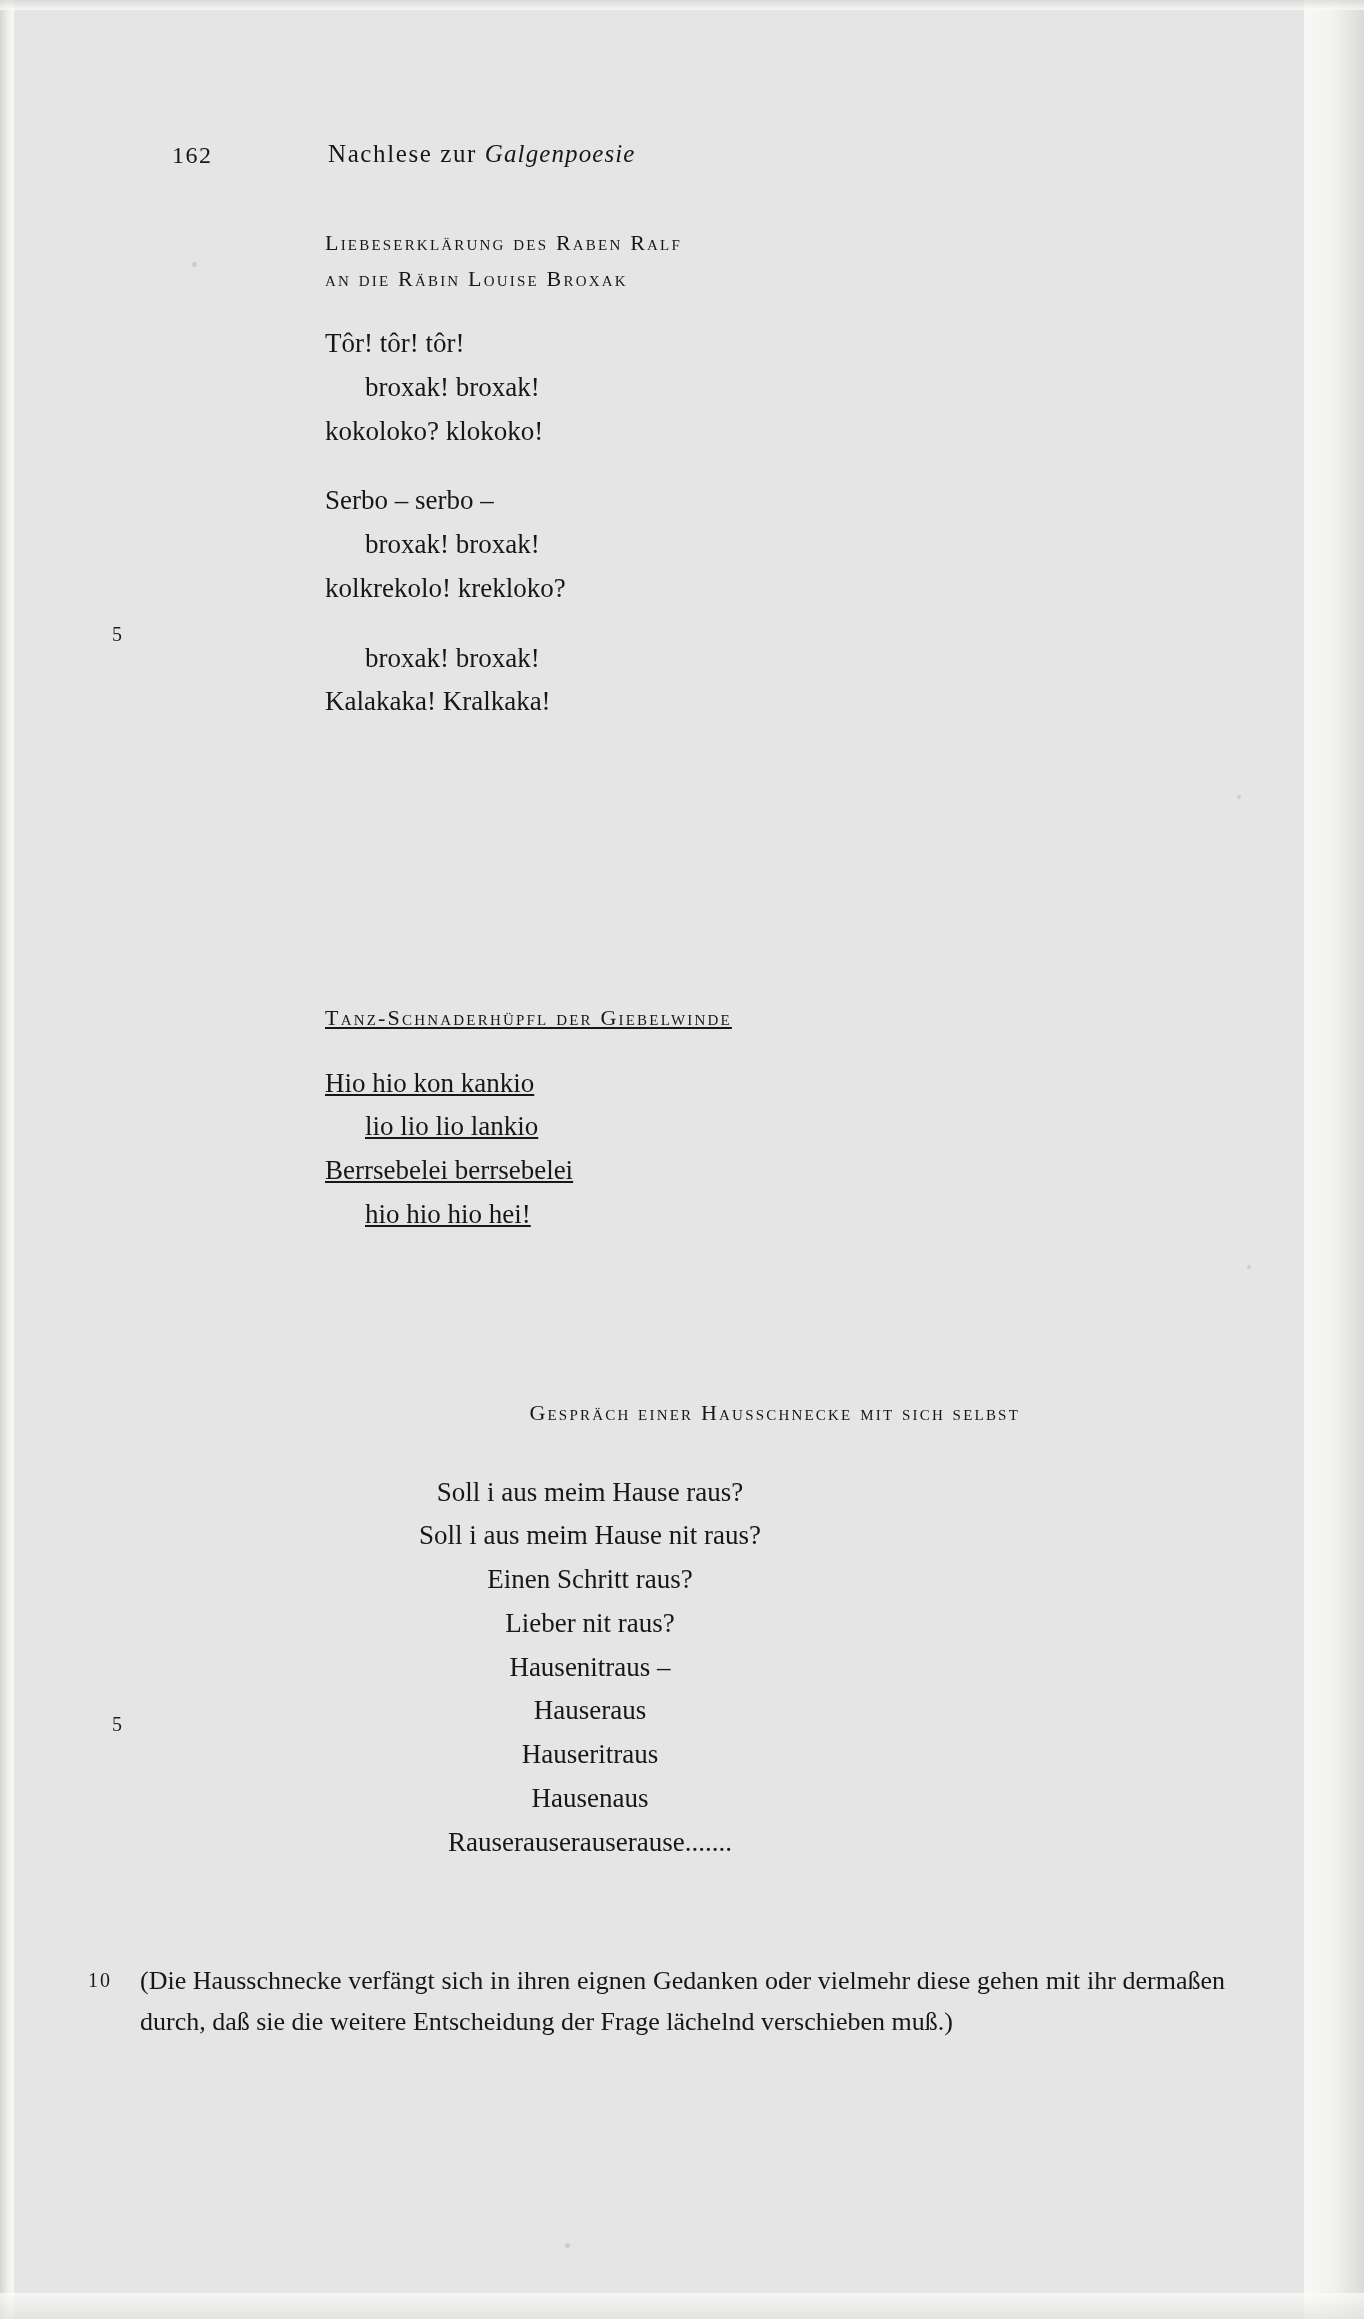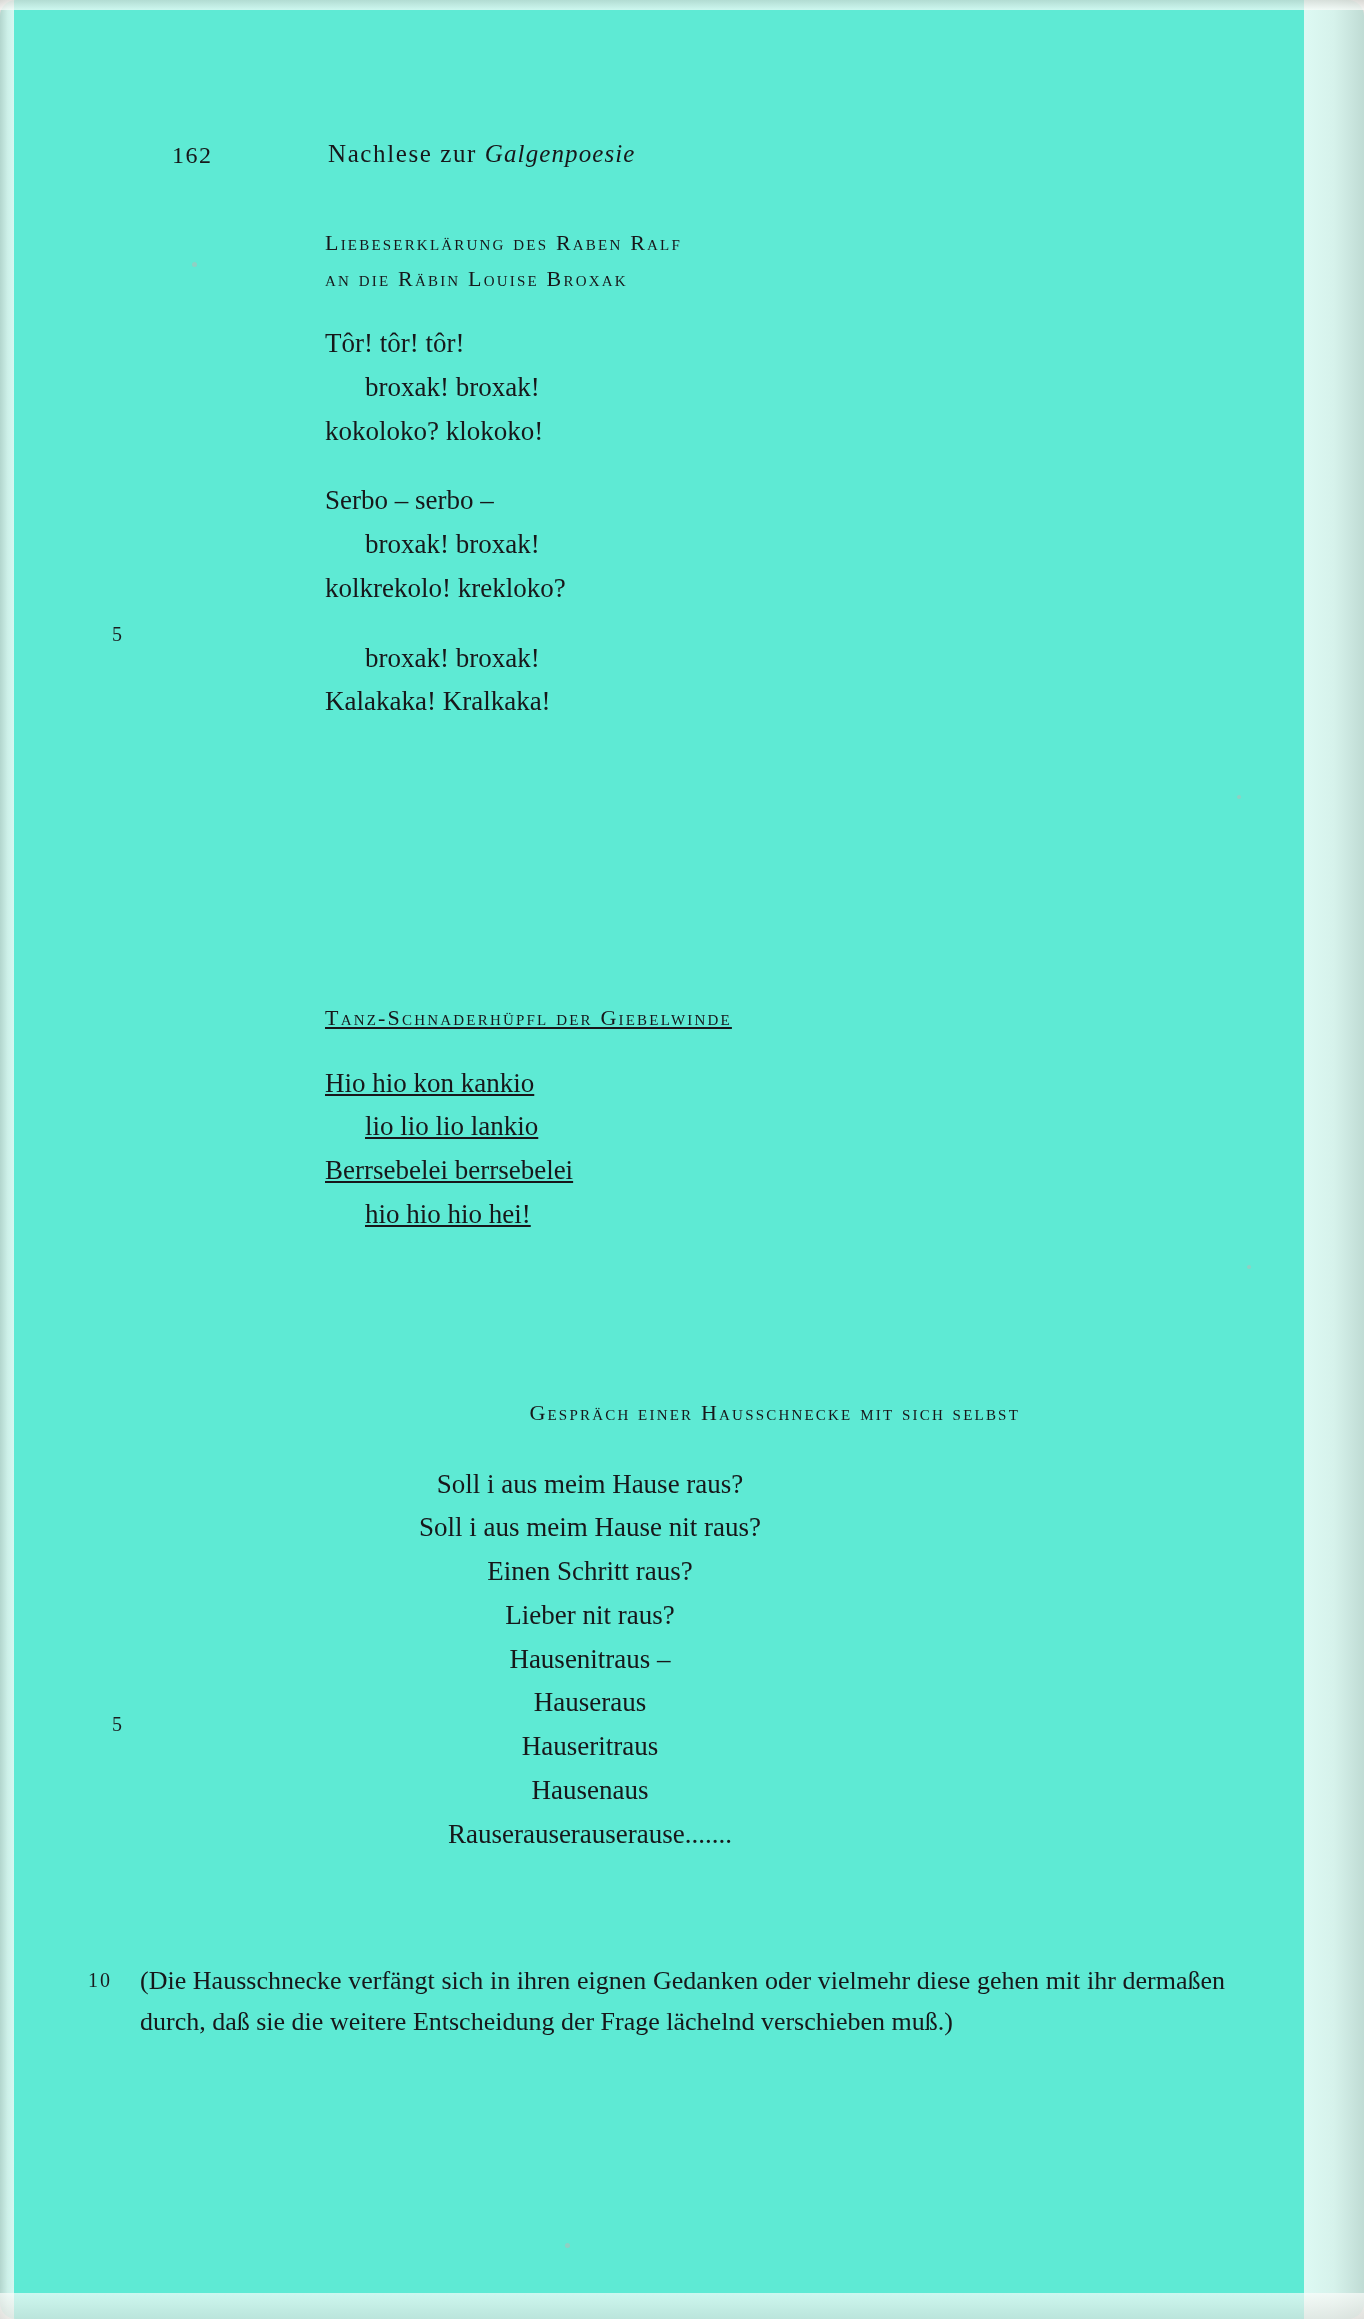--- a/index.html
+++ b/index.html
@@ -16,21 +16,21 @@
     overflow: hidden;
   }
 
   
   .page {
     position: absolute;
     left: 0;
     top: 0;
     width: 1364px;
     height: 2319px;
-    background: #5eead4;
+    background: #e5e5e5;
     border-radius: 16px;
   }
 
   
   .edge-left {
     position: absolute;
     left: 0; top: 0;
     width: 14px; height: 2319px;
     background: linear-gradient(to right, #cfcfcb 0%, #f2f2ef 55%, #fdfdfb 100%);
     opacity: .75;
@@ -193,21 +193,21 @@
           <div class="vline indent1">lio lio lio lankio</div>
           <div class="vline">Berrsebelei berrsebelei</div>
           <div class="vline indent1">hio hio hio hei!</div>
         </div>
       </div>
     </div>
 
     <div class="poem centered" style="top:1395px;">
       <div style="position:absolute; left:160px; top:0; width:860px;">
         <div class="poem-title" style="text-align:right;">Gespräch einer Hausschnecke mit sich selbst</div>
-        <div class="stanza" style="margin-top:32px;">
+        <div class="stanza" style="margin-top:40px;">
           <div class="vline">Soll i aus meim Hause raus?</div>
           <div class="vline">Soll i aus meim Hause nit raus?</div>
           <div class="vline">Einen Schritt raus?</div>
           <div class="vline">Lieber nit raus?</div>
           <div class="vline">Hausenitraus –</div>
           <div class="vline">Hauseraus</div>
           <div class="vline">Hauseritraus</div>
           <div class="vline">Hausenaus</div>
           <div class="vline">Rauserauserauserause.......</div>
         </div>

